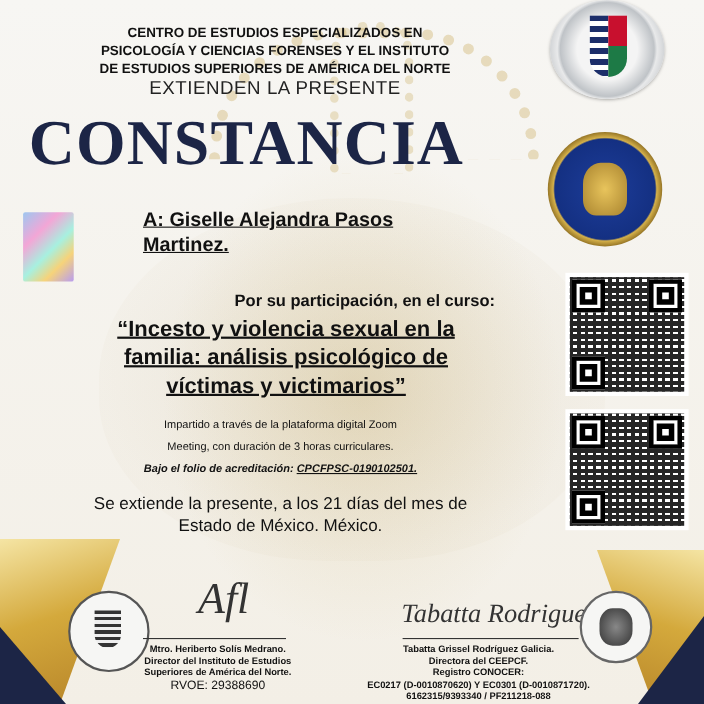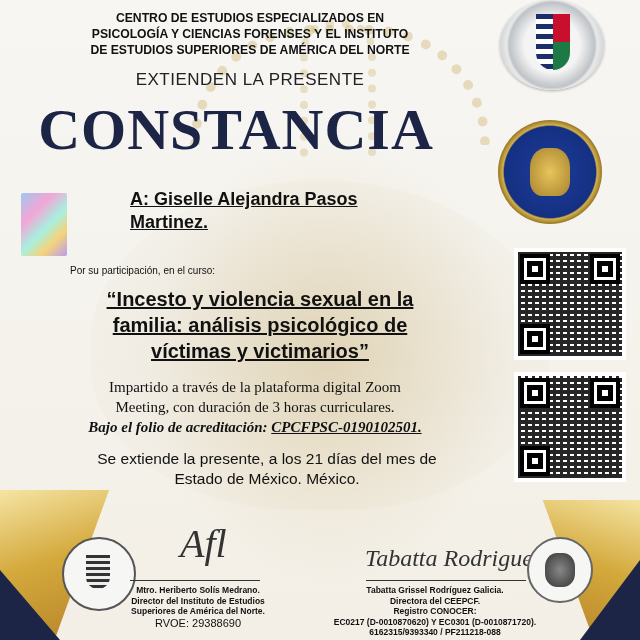--- a/index.html
+++ b/index.html
@@ -8,39 +8,39 @@
       radial-gradient(ellipse 260px 320px at 330px 360px, rgba(205,180,110,0.28), rgba(246,244,239,0) 70%),
       linear-gradient(180deg, #f7f6f3 0%, #f3efe6 100%); }
   .crown { position:absolute; left:190px; top:25px; width:280px; height:110px; border:10px dotted rgba(200,170,90,0.35); border-bottom:none; border-radius:140px 140px 0 0; }
   .crown2 { position:absolute; left:300px; top:20px; width:60px; height:130px; border:8px dotted rgba(200,170,90,0.3); border-bottom:none; border-radius:30px 30px 0 0; }
   .eagle { position:absolute; left:90px; top:180px; width:460px; height:330px; border-radius:50% 50% 45% 45%; background:radial-gradient(ellipse at center, rgba(170,140,80,0.15), rgba(170,140,80,0.03) 70%); }
   .gold-bl { position:absolute; left:-40px; bottom:-10px; width:120px; height:160px; background:linear-gradient(160deg,#f6e7a8,#d4a93c 50%,#b8862a); transform:skewX(-20deg); }
   .navy-bl { position:absolute; left:0; bottom:0; width:60px; height:70px; background:#1c2546; clip-path:polygon(0 0, 100% 100%, 0 100%); }
   .gold-br { position:absolute; right:-40px; bottom:-10px; width:110px; height:150px; background:linear-gradient(200deg,#f6e7a8,#d4a93c 50%,#b8862a); transform:skewX(20deg); }
   .navy-br { position:absolute; right:0; bottom:0; width:60px; height:80px; background:#1c2546; clip-path:polygon(100% 0, 100% 100%, 0 100%); }
 
-  .header { position:absolute; left:70px; top:10px; width:360px; text-align:center; font-weight:bold; font-size:12.2px; line-height:16px; color:#111; }
+  .header { position:absolute; left:70px; top:22px; width:360px; text-align:center; font-weight:bold; font-size:12.2px; line-height:16px; color:#111; }
   .subtitle { position:absolute; left:70px; top:70px; width:360px; text-align:center; font-size:17px; letter-spacing:0.5px; color:#222; }
-  .title { position:absolute; left:16px; top:96px; width:440px; text-align:center; font-family:"Liberation Serif", serif; font-weight:bold; font-size:58px; color:#1c2546; letter-spacing:1px; }
+  .title { position:absolute; left:4px; top:96px; width:440px; text-align:center; font-family:"Liberation Serif", serif; font-weight:bold; font-size:58px; color:#1c2546; letter-spacing:1px; }
 
   .seal-top { position:absolute; left:500px; top:0; width:104px; height:90px; border-radius:50%; background:radial-gradient(circle,#f4f4f4 40%,#bfc3c7 62%,#e8e9ea 66%,#9aa0a6 100%); box-shadow:0 1px 3px rgba(0,0,0,0.3); }
   .shield { position:absolute; left:36px; top:14px; width:34px; height:56px; border-radius:0 0 17px 17px; overflow:hidden; display:flex; }
   .shield .l { width:50%; background:repeating-linear-gradient(180deg,#1c2e6a 0 5px,#fff 5px 10px); }
   .shield .r { width:50%; background:linear-gradient(180deg,#c8102e 50%,#1d7a46 50%); }
   .seal-mid { position:absolute; left:498px; top:120px; width:104px; height:104px; border-radius:50%; background:radial-gradient(circle,#1d3d9a 0%,#143082 62%,#d4b04a 64%,#8b6b20 72%,#e5c25a 78%,transparent 80%); }
   .seal-mid .emblem { position:absolute; left:32px; top:28px; width:40px; height:48px; background:radial-gradient(ellipse,#e8c45c,#a8832e); border-radius:40% 40% 30% 30%; }
   .holo { position:absolute; left:21px; top:193px; width:46px; height:63px; background:linear-gradient(135deg,#9ec7f0,#f3a6d6 30%,#a7f0e0 55%,#f6d37a 75%,#b89cf0); border-radius:2px; }
 
   .recipient { position:absolute; left:130px; top:188px; width:300px; font-weight:bold; font-size:18px; line-height:23px; text-decoration:underline; }
-  .intro { position:absolute; left:70px; top:265px; width:380px; text-align:left; font-size:10px; }
+  .intro { position:absolute; left:70px; top:265px; width:380px; text-align:right; font-size:15px;font-weight:bold; }
   .course { position:absolute; left:70px; top:286px; width:380px; text-align:center; font-weight:bold; font-size:20px; line-height:26px; text-decoration:underline; }
-  .body1 { position:absolute; left:30px; top:377px; width:450px; text-align:center; font-size:15px; line-height:20px;font-family:Liberation Serif, serif; }
+  .body1 { position:absolute; left:30px; top:377px; width:450px; text-align:center; font-size:10px; line-height:20px; }
   .folio { font-weight:bold; font-style:italic; }
   .folio .code { text-decoration:underline; }
-  .body2 { position:absolute; left:42px; top:449px; width:450px; text-align:center; font-size:15.5px; line-height:20px; }
+  .body2 { position:absolute; left:30px; top:449px; width:450px; text-align:center; font-size:15.5px; line-height:20px; }
 
   .qr { position:absolute; left:514px; width:112px; background:#fff; }
   .qr1 { top:248px; height:112px; }
   .qr2 { top:372px; height:110px; }
   .qr .pattern { position:absolute; inset:4px; background:
       repeating-linear-gradient(90deg,#000 0 3px,transparent 3px 7px),
       repeating-linear-gradient(0deg,#000 0 4px,transparent 4px 6px); opacity:0.85; mix-blend-mode:multiply; }
   .qr .finder { position:absolute; width:22px; height:22px; border:4px solid #000; background:#fff; box-shadow:inset 0 0 0 3px #fff, inset 0 0 0 8px #000; }
 
   .sig1-seal { position:absolute; left:62px; top:537px; width:70px; height:70px; border-radius:50%; border:2px solid #555; background:#f6f6f4; }

